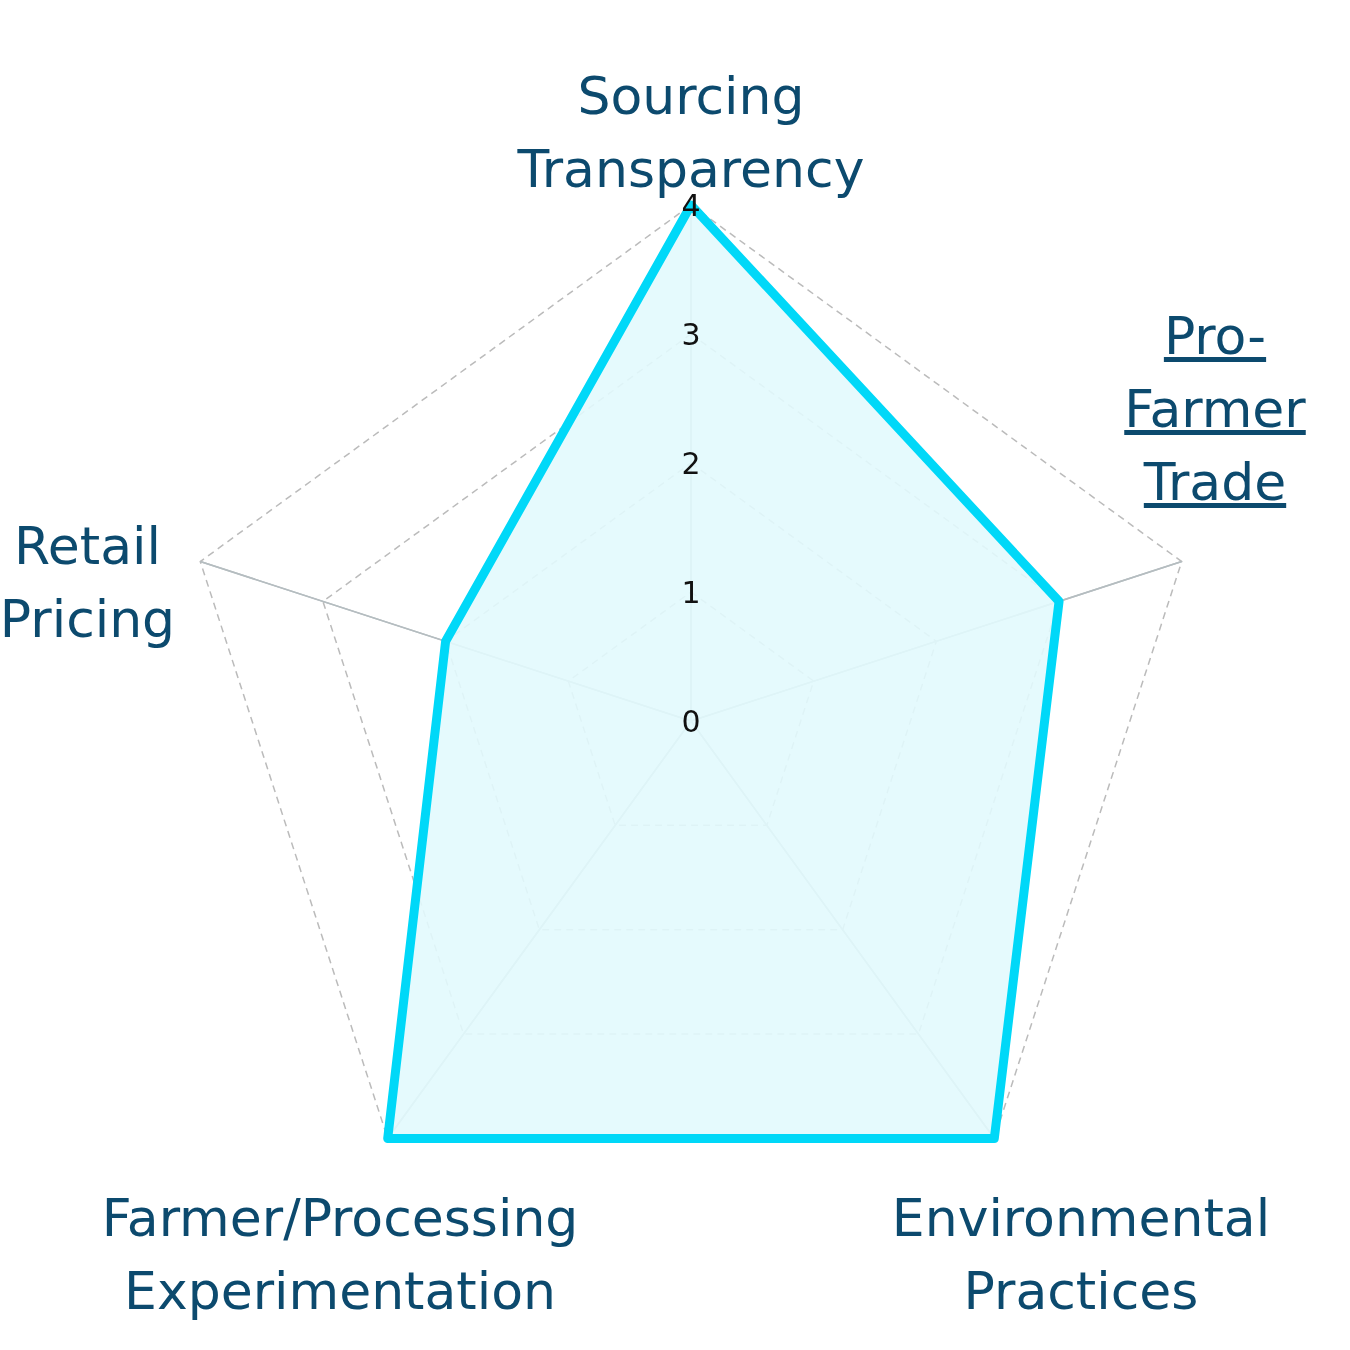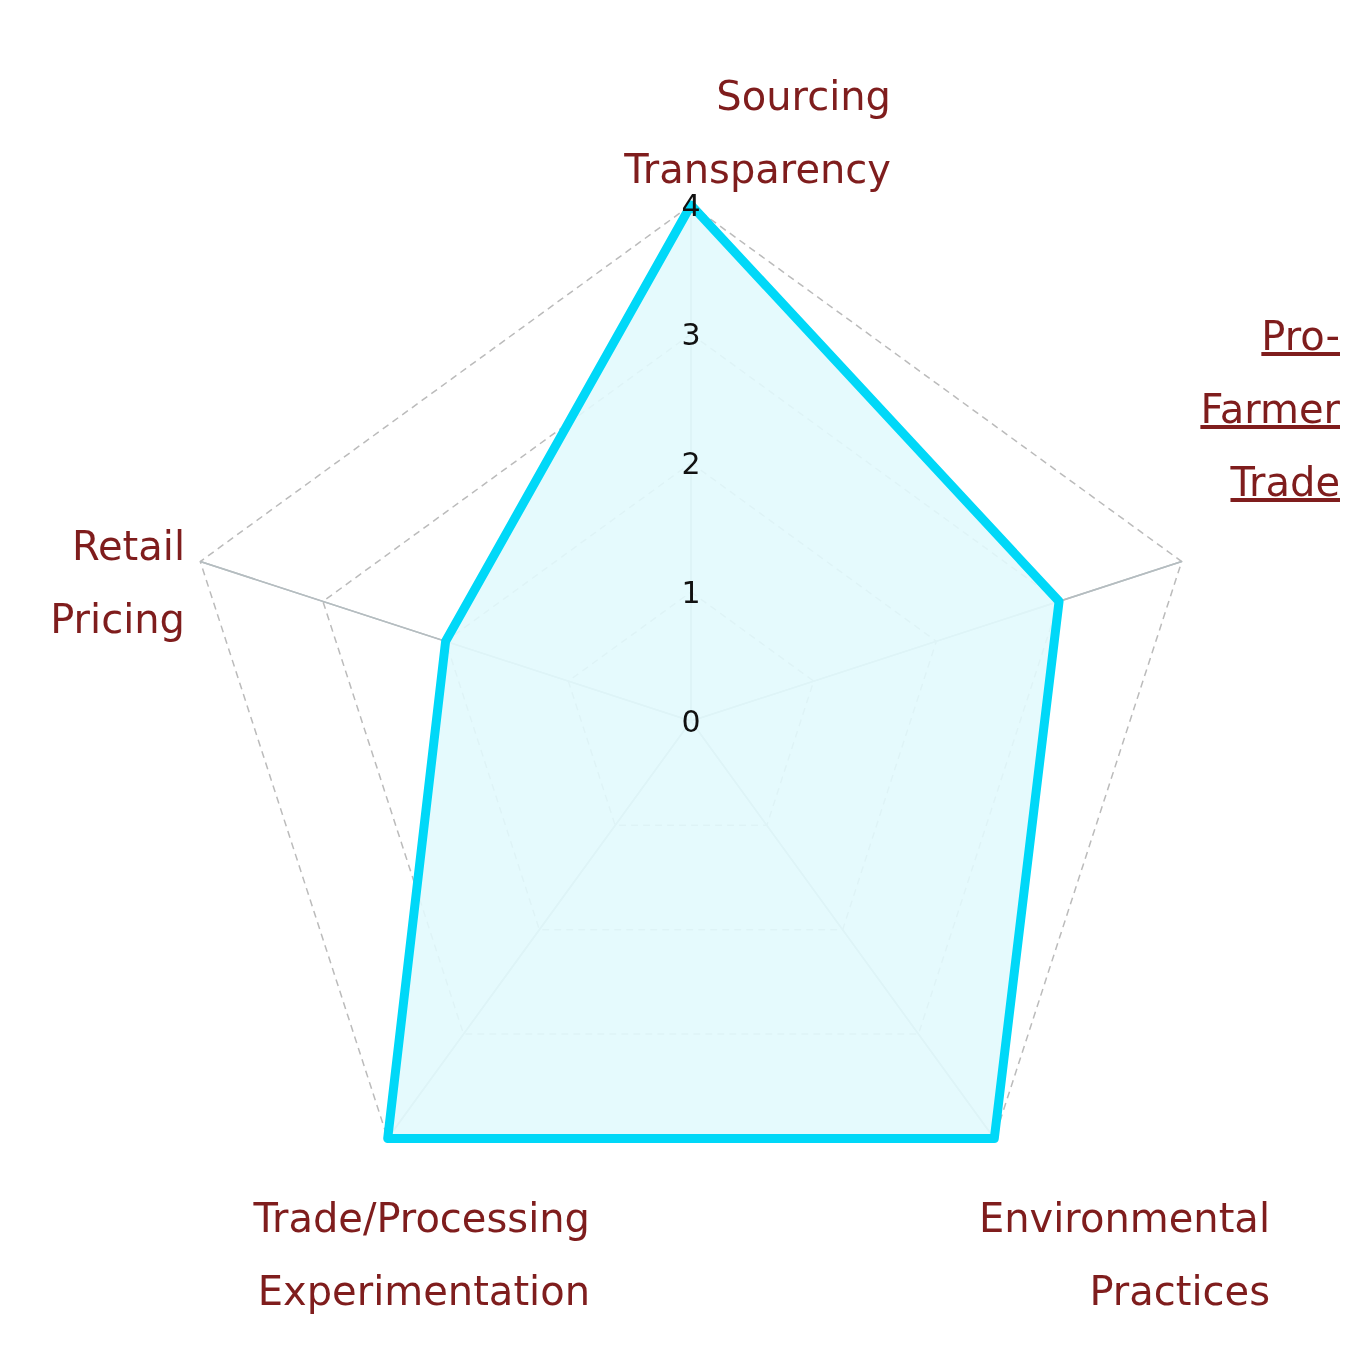--- a/index.html
+++ b/index.html
@@ -1,18 +1,18 @@
 <!DOCTYPE html>
 <html><head>
   <meta charset="utf-8">
   <style>
     html, body { margin: 0; padding: 0; background: #ffffff; }
     body { width: 1350px; height: 1350px; position: relative; overflow: hidden; font-family: "DejaVu Sans", "Liberation Sans", sans-serif; }
     #chart { position: absolute; left: 0; top: 0; }
-    .axis-label { position: absolute; color: #7f1d1d; font-size: 40px; line-height: 73px; text-align: right; white-space: pre-line; }
+    .axis-label { position: absolute; color: #0c4a6e; font-size: 52px; line-height: 73px; text-align: center; white-space: pre-line; }
     .tick-label { position: absolute; font-size: 30px; color: #111; transform: translate(-50%, -50%); }
   </style>
 </head>
 <body>
 
 <svg id="chart" width="1350" height="1350" viewBox="0 0 1350 1350">
   <g id="grid">
       <polygon points="691,592 813.6862906020748,681.1368077256318 766.824297545729,825.3631922743682 615.175702454271,825.3631922743682 568.3137093979252,681.1368077256318" fill="none" stroke="#bbbbbb" stroke-width="1.5" stroke-dasharray="7,5"></polygon>
       <polygon points="691,463 936.3725812041496,641.2736154512636 842.6485950914581,929.7263845487364 539.351404908542,929.7263845487364 445.6274187958504,641.2736154512635" fill="none" stroke="#bbbbbb" stroke-width="1.5" stroke-dasharray="7,5"></polygon>
       <polygon points="691,334 1059.0588718062245,601.4104231768954 918.4728926371871,1034.0895768231046 463.5271073628129,1034.0895768231046 322.94112819377557,601.4104231768952" fill="none" stroke="#bbbbbb" stroke-width="1.5" stroke-dasharray="7,5"></polygon>
@@ -42,18 +42,18 @@
     <div class="tick-label" style="left: 691px; top: 463px;">2</div>
     <div class="tick-label" style="left: 691px; top: 334px;">3</div>
     <div class="tick-label" style="left: 691px; top: 205px;">4</div>
   </div>
 
 <div class="axis-label" style="left:491px; top:60px; width:400px;">Sourcing
 Transparency</div>
 <div class="axis-label" style="left:1090px; top:300px; width:250px;text-decoration:underline;">Pro-
 Farmer
 Trade</div>
-<div class="axis-label" style="left:820px; top:1182px; width:450px;">Environmental
+<div class="axis-label" style="left:856px; top:1182px; width:450px;">Environmental
 Practices</div>
-<div class="axis-label" style="left:90px; top:1182px; width:500px;">Trade/Processing
+<div class="axis-label" style="left:90px; top:1182px; width:500px;">Farmer/Processing
 Experimentation</div>
 <div class="axis-label" style="left:-10px; top:510px; width:195px;">Retail
 Pricing</div>
 
 </body></html>

